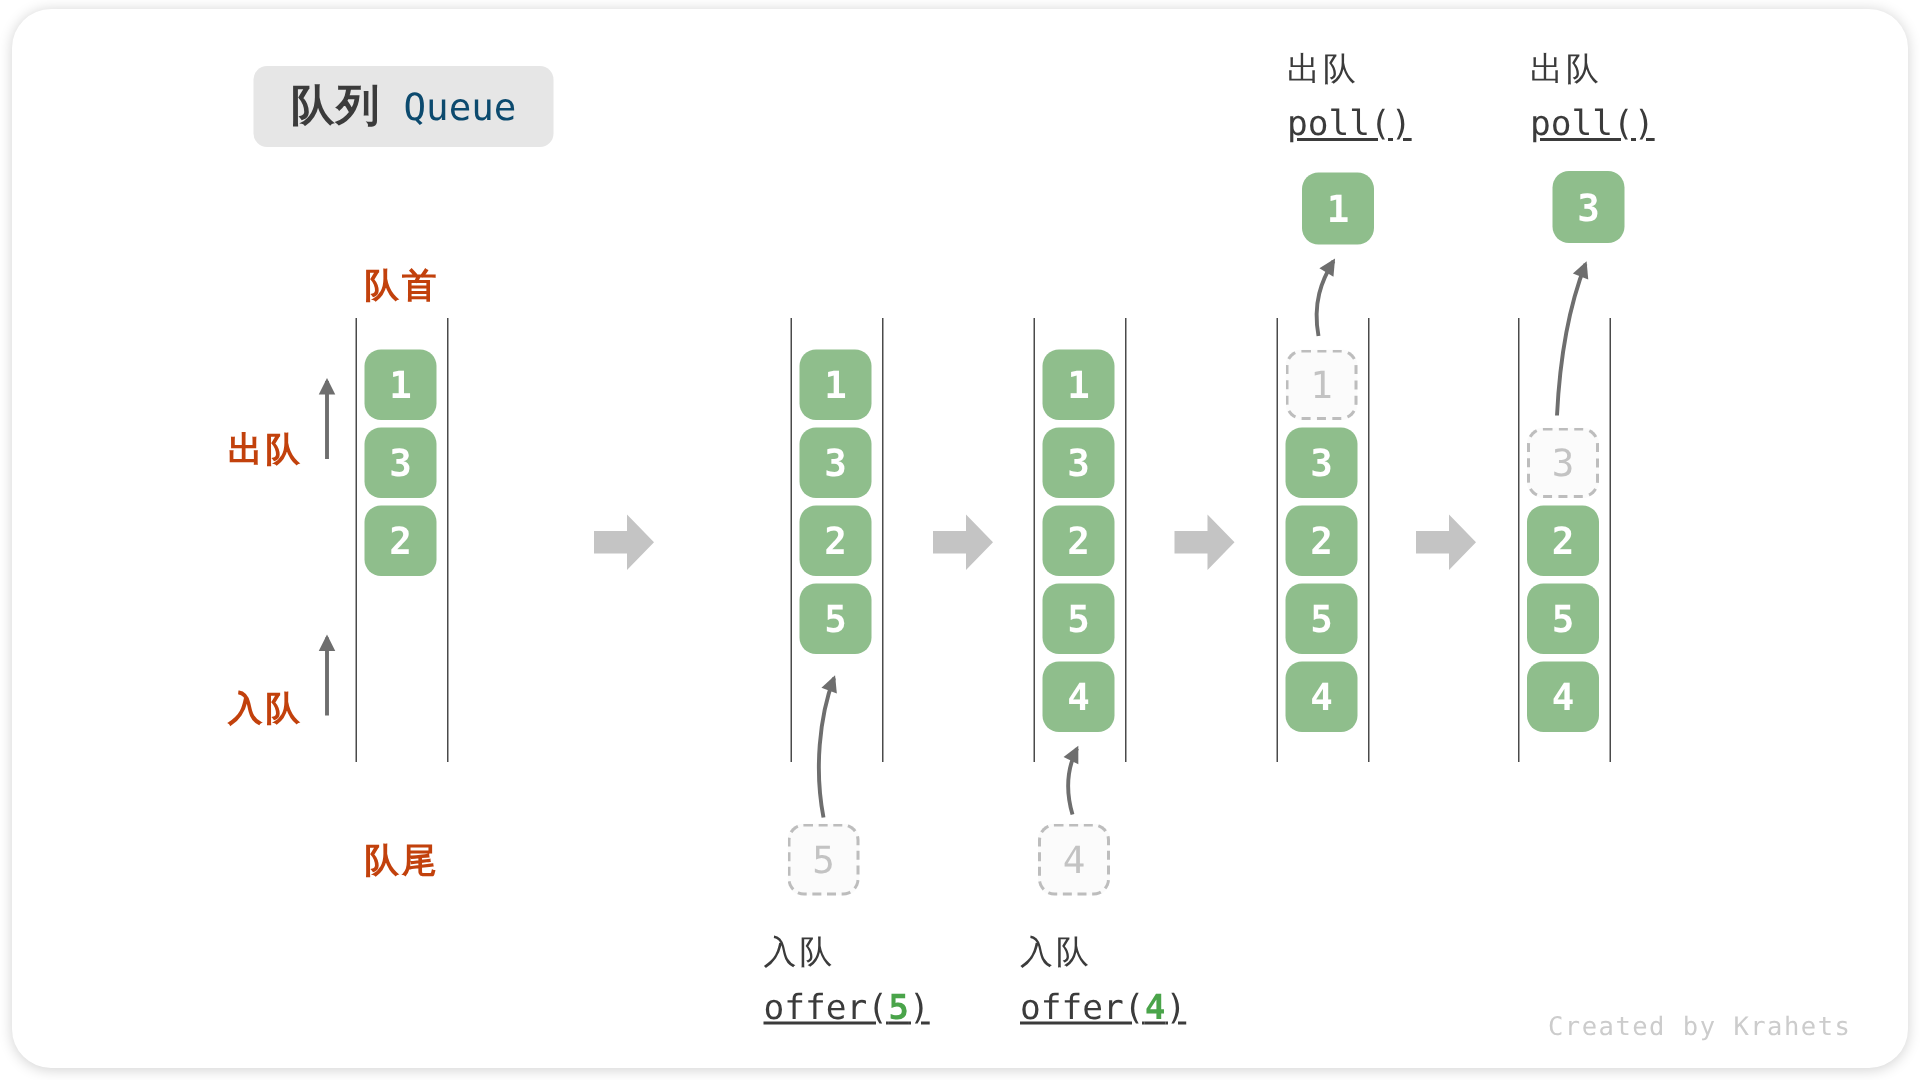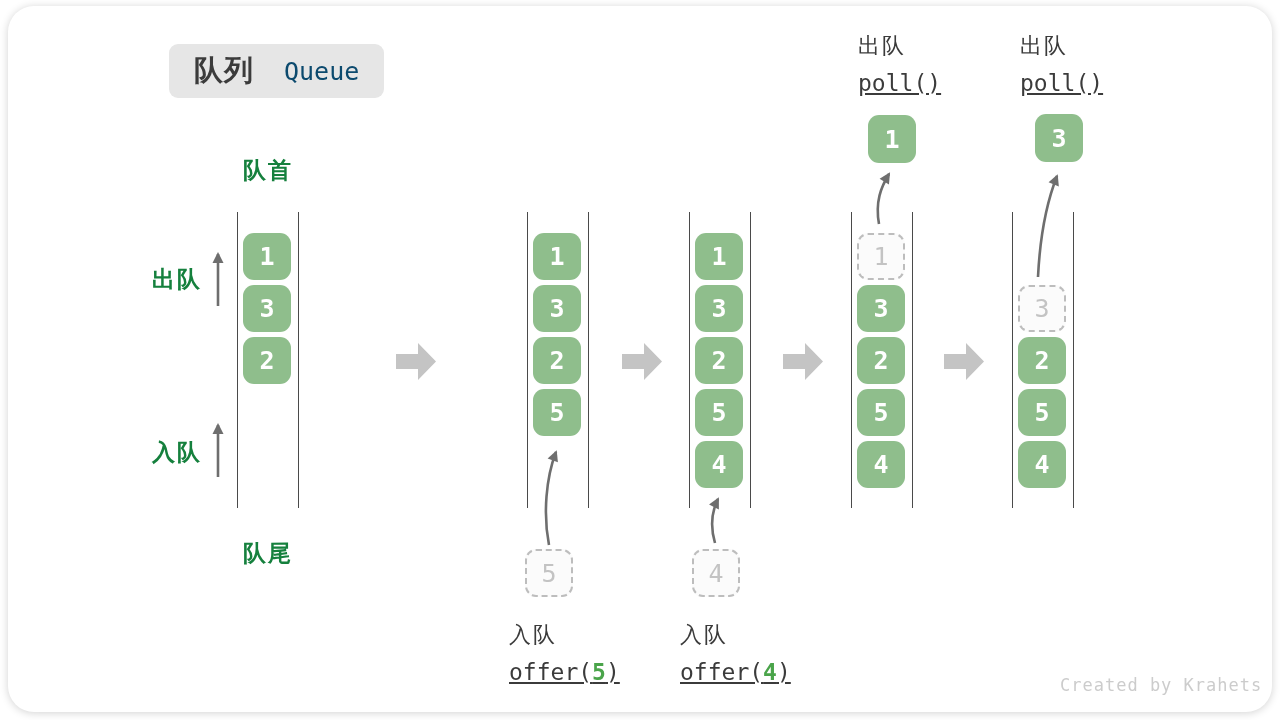--- a/index.html
+++ b/index.html
@@ -13,30 +13,30 @@
     position: absolute; left: 8px; top: 6px; width: 1264px; height: 706px;
     background: #ffffff; border-radius: 26px;
     box-shadow: 0 1px 9px rgba(0,0,0,0.18);
   }
   .canvas { position: absolute; left: 0; top: 0; width: 1280px; height: 720px; }
   .overlay { position: absolute; left: 0; top: 0; pointer-events: none; }
 
   
   .title-badge {
     position: absolute; left: 169px; top: 44px; height: 54px;
-    display: inline-flex; align-items: center; gap: 30px; padding: 13px 25px;
+    display: inline-flex; align-items: center; gap: 15px; padding: 13px 25px;
     background: #e6e6e6; border-radius: 9px;
   }
   .title-zh { font-size: 29px; font-weight: 700; color: #3b3b3b; letter-spacing: 1px; }
   .title-en { font-family: "DejaVu Sans Mono", monospace; font-size: 25px; color: #0c4a6e; }
 
   
   .zh-label {
-    position: absolute; font-size: 23px; font-weight: 700; color: #15803d;
-    letter-spacing: 2px; white-space: nowrap;
+    position: absolute; font-size: 23px; font-weight: 700; color: #c2410c;
+    letter-spacing: 2px; white-space: nowrap; margin-top: 20px;
   }
 
   
   .queue {
     position: absolute; top: 212px; width: 62px; height: 296px;
     border-left: 1.6px solid #4a4a4a; border-right: 1.6px solid #4a4a4a;
   }
 
   
   .cell {
@@ -61,21 +61,21 @@
   
   .op { position: absolute; white-space: nowrap; }
   .op-zh { font-size: 22px; font-weight: 500; color: #3b3b3b; letter-spacing: 2px; }
   .op-code {
     margin-top: 9px; font-family: "DejaVu Sans Mono", monospace;
     font-size: 23px; color: #3b3b3b; text-decoration: underline;
   }
   .op-code .arg { color: #4aa44a; font-weight: 700; }
 
   .credit {
-    position: absolute; left: 1060px; top: 675px;
+    position: absolute; left: 1032px; top: 675px;
     font-family: "DejaVu Sans Mono", monospace; font-size: 17px; color: #cccccc;
     letter-spacing: 1px; white-space: nowrap; text-align: center;
   }
 </style>
 </head>
 <body>
 
 <div class="card"></div>
 
 <div class="canvas">

